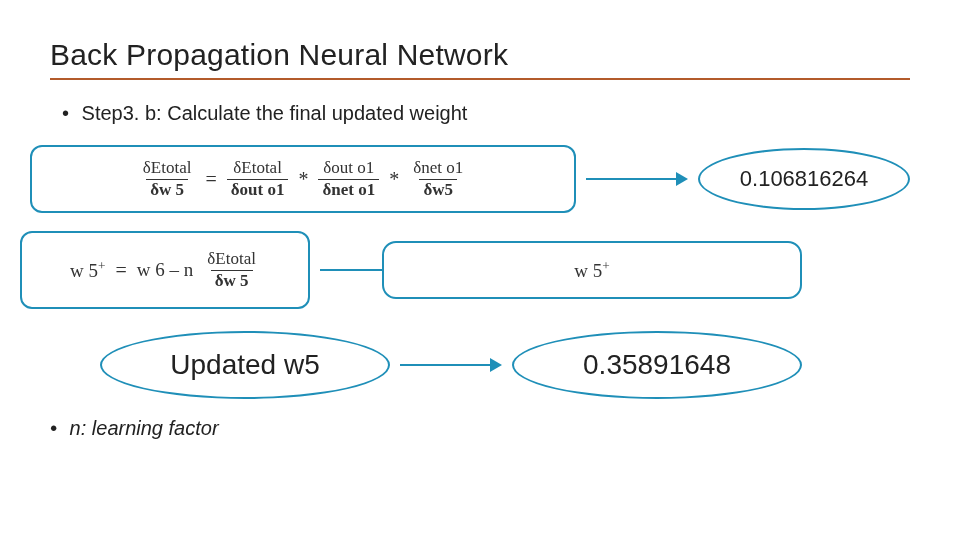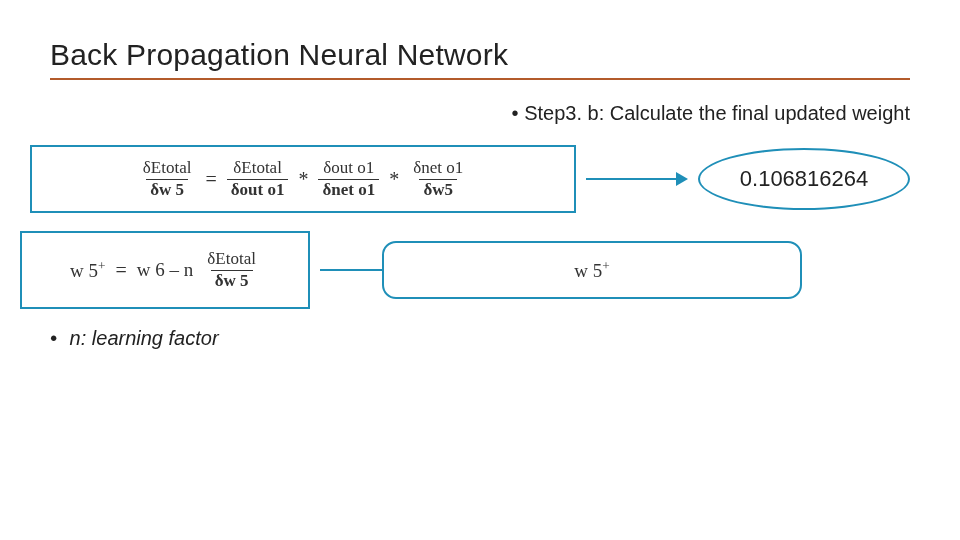--- a/index.html
+++ b/index.html
@@ -26,42 +26,41 @@
     margin-bottom: 6px;
   }
   .title-rule {
     height: 0;
     border-top: 2.5px solid #b35b2b;
     margin-bottom: 22px;
   }
   .bullet {
     font-size: 20px;
     margin: 6px 0 20px 12px;
-    text-align: right;
   }
   .bullet-dot {
     display: inline-block;
     width: 14px;
   }
   .note {
     font-size: 20px;
     font-style: italic;
     margin: 18px 0 0 0;
   }
 
   .row {
     display: flex;
     align-items: center;
     margin: 12px 0 18px 0;
   }
 
   
   .box {
     border: 2px solid #1f8fb8;
-    border-radius: 0;
+    border-radius: 12px;
     background: #fff;
     padding: 8px 18px;
     display: flex;
     align-items: center;
     justify-content: center;
     box-sizing: border-box;
   }
   .ellipse {
     border: 2px solid #1f8fb8;
     border-radius: 50%;
@@ -190,19 +189,31 @@
       <div class="arrow-line"></div>
         <div class="arrow-head"></div>
     </div>
     <div class="box result-box">
       <span class="eq">
         <span><span>w 5</span><sup>+</sup></span>
       </span>
     </div>
   </div>
 
+  <div class="row" id="row3">
+    <div class="ellipse left">
+      <span class="big28">Updated w5</span>
+    </div>
+    <div class="arrow-wrap">
+      <div class="arrow-line"></div>
+        <div class="arrow-head"></div>
+    </div>
+    <div class="ellipse right">
+      <span class="big28">0.35891648</span>
+    </div>
+  </div>
 
   <div class="note">
     <span class="bullet-dot">•</span>
     <span>n: </span><span>learning factor</span>
   </div>
 
 </div>
 
 </body></html>

